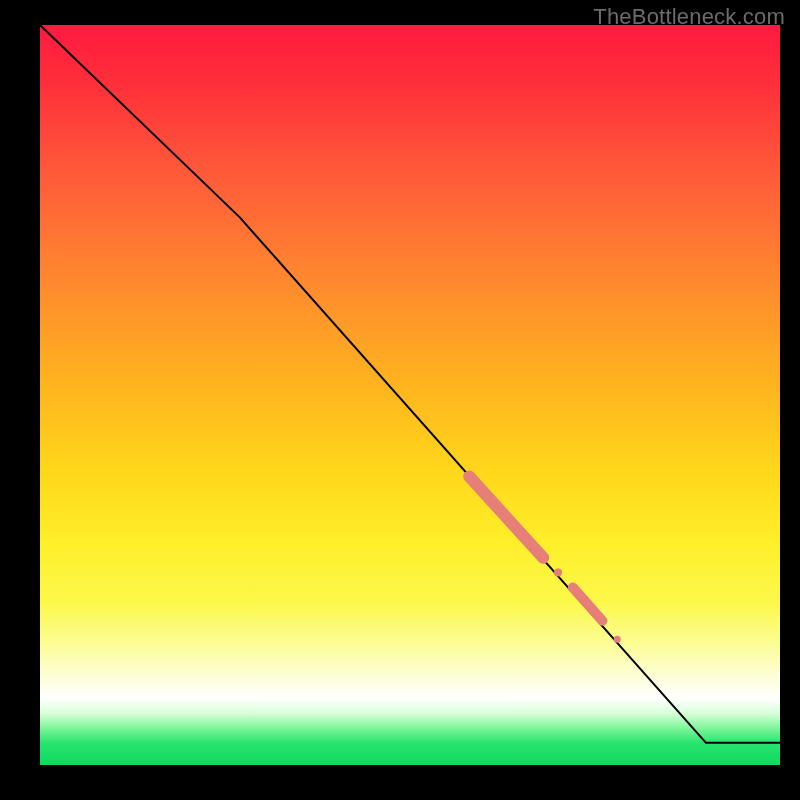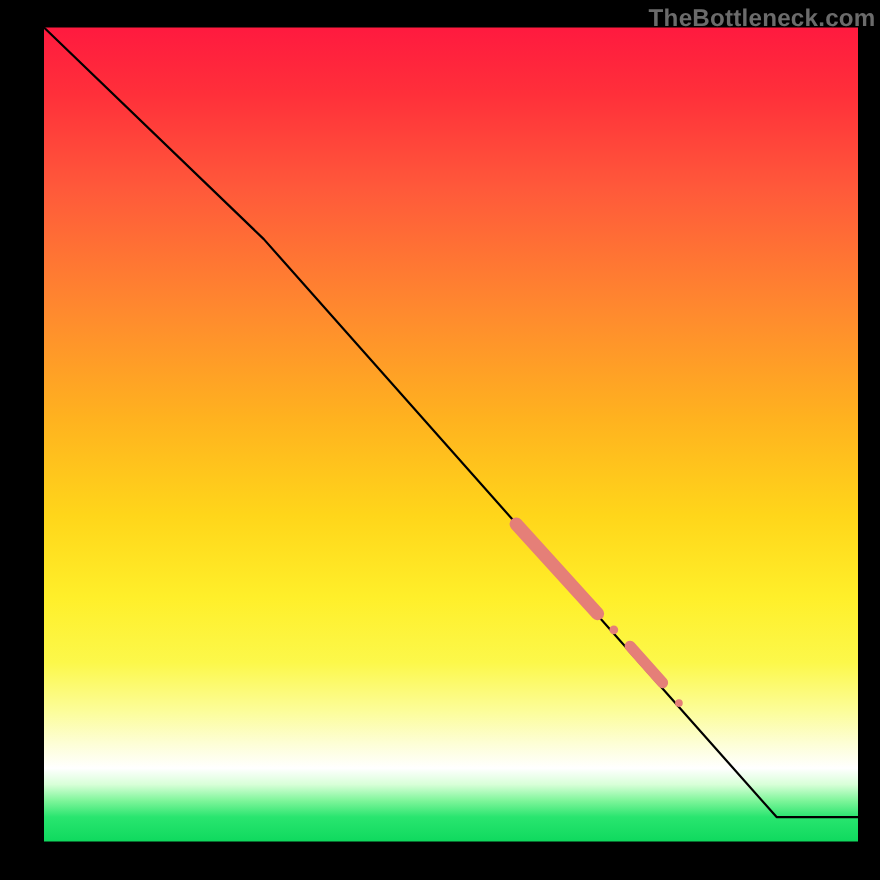--- a/index.html
+++ b/index.html
@@ -39,24 +39,24 @@
       #ffffff 91%,
       #d8ffd8 93%,
       #7ef59a 95%,
       #29e56f 97%,
       #0fd95e 100%
     );
   }
   .watermark {
     position: absolute;
     top: 4px;
-    right: 4px;
+    right: 15px;
     color: #6b6b6b;
     font-size: 22px;
-    font-weight: 700;
+    font-weight: 400;
     letter-spacing: 0.2px;
     user-select: none;
   }
   svg.overlay {
     position: absolute;
     left: 0;
     top: 0;
     width: 740px;
     height: 740px;
     overflow: visible;

